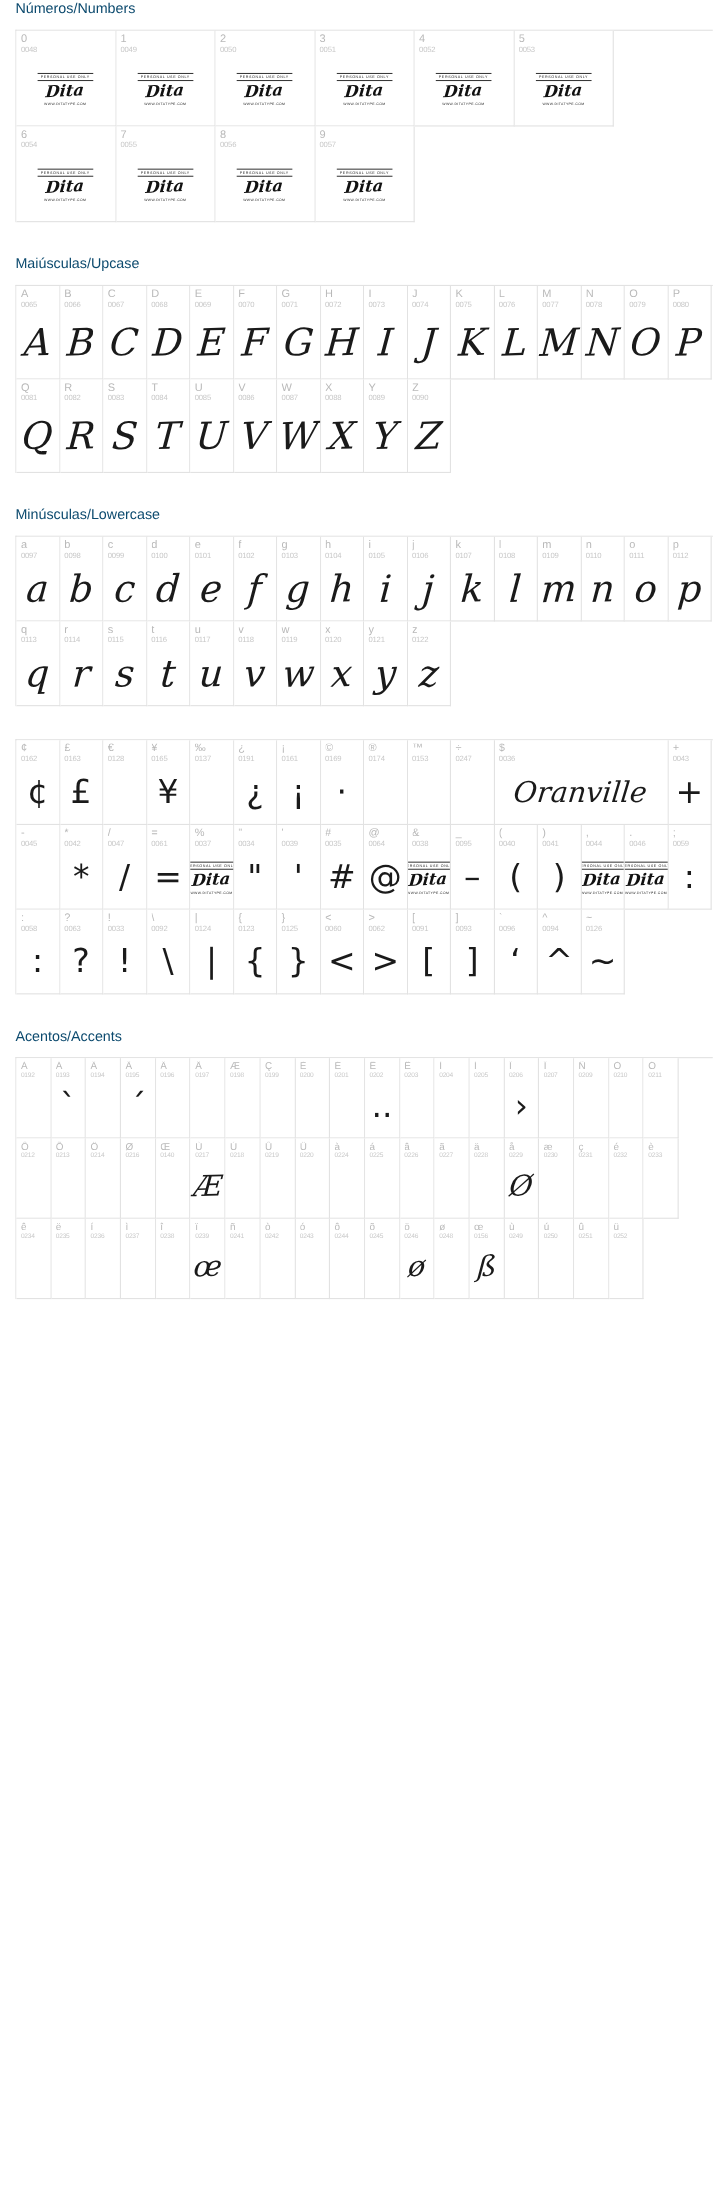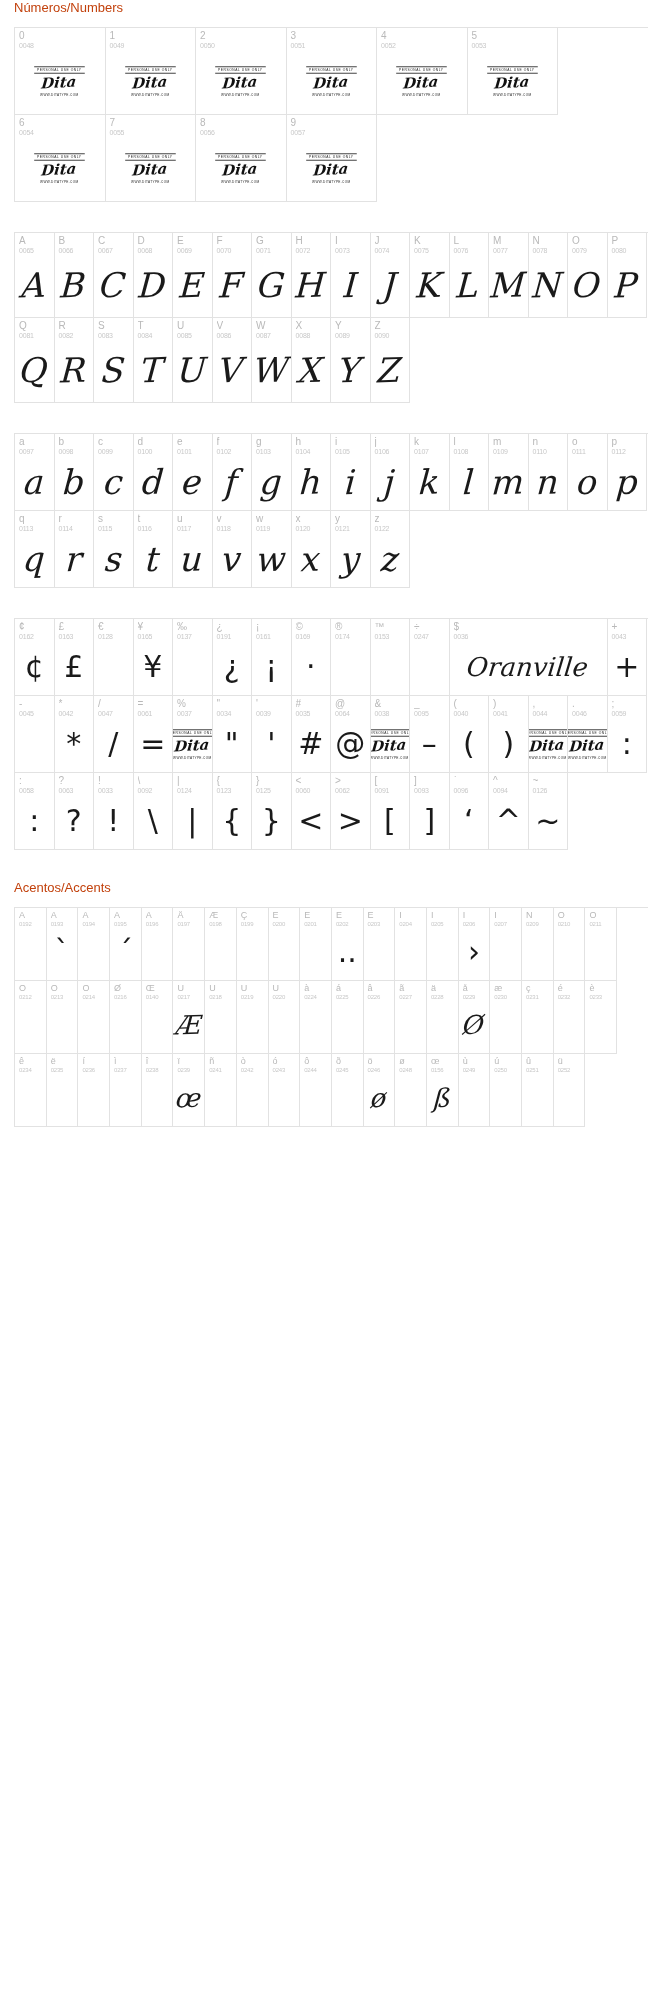--- a/index.html
+++ b/index.html
@@ -7,21 +7,21 @@
     width:661px;
     background:#ffffff;
     font-family:"Liberation Sans", sans-serif;
     color:#333;
     -webkit-font-smoothing:antialiased;
   }
   .page{width:661px;padding:0 0 20px 0;box-sizing:border-box;}
   .section{margin:0 0 30px 0;}
   .section-title{
     font-size:13px;
-    color:#c2410c;
+    color:#0c4a6e;
     margin:0 0 12px 14px;
     font-weight:normal;
   }
   .grid{
     display:flex;
     flex-wrap:wrap;
     margin-left:14px;
     border-top:1px solid #e2e2e2;
     border-left:1px solid #e2e2e2;
     width:634px;
@@ -269,20 +269,21 @@
               <div class="logo">
                 <div class="pu">PERSONAL USE ONLY</div>
                 <div class="nm">Dita</div>
                 <div class="url">WWW.DITATYPE.COM</div>
               </div>
             </div>
           </div>
         </div>
       </div>
       <div class="section">
+        <div class="section-title">Maiúsculas/Upcase</div>
         <div class="grid g-upper">
           <div class="glyph">
             <div class="hdr">
               <span class="ch">A</span>
               <span class="code">0065</span>
             </div>
             <div class="art">
               <span class="letter">A</span>
             </div>
           </div>
@@ -507,20 +508,21 @@
               <span class="ch">Z</span>
               <span class="code">0090</span>
             </div>
             <div class="art">
               <span class="letter">Z</span>
             </div>
           </div>
         </div>
       </div>
       <div class="section">
+        <div class="section-title">Minúsculas/Lowercase</div>
         <div class="grid g-lower">
           <div class="glyph">
             <div class="hdr">
               <span class="ch">a</span>
               <span class="code">0097</span>
             </div>
             <div class="art">
               <span class="letter">a</span>
             </div>
           </div>

